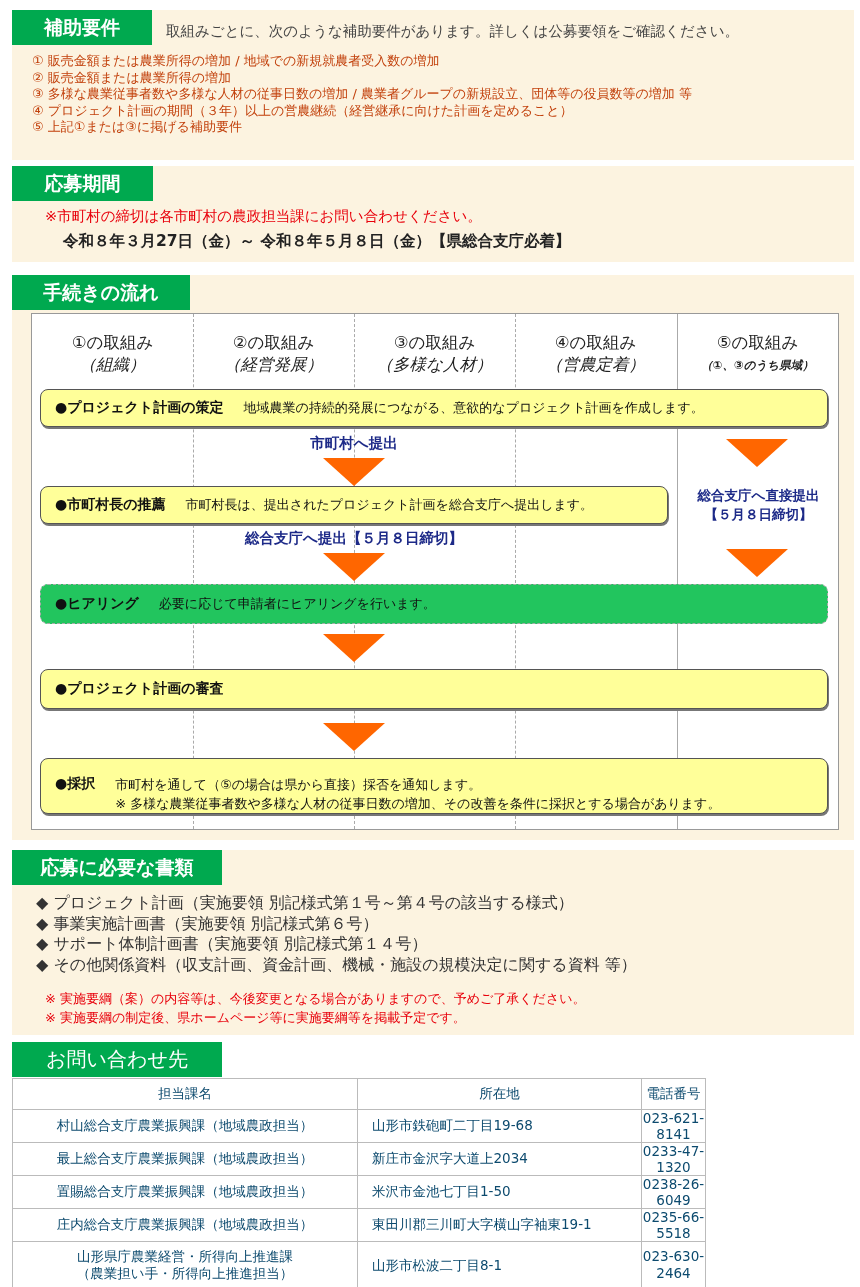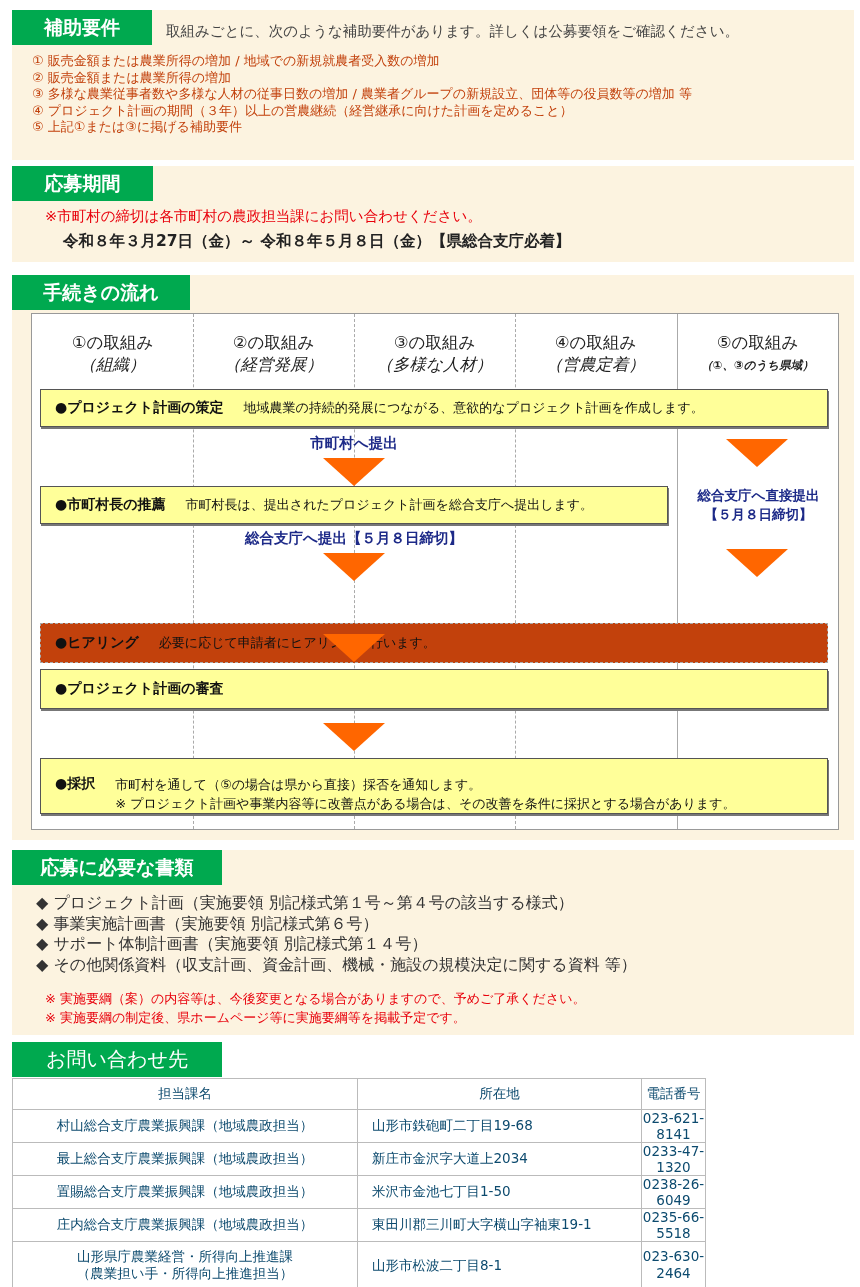--- a/index.html
+++ b/index.html
@@ -10,22 +10,22 @@
   .req-list { position: absolute; left: 32px; top: 53px; font-size: 13px; line-height: 16.5px; color: #c2410c; }
   .red { color: #e8000b; }
   .period-note { position: absolute; left: 45px; top: 207px; font-size: 14.5px; }
   .period-date { position: absolute; left: 63px; top: 231px; font-size: 15.5px; font-weight: bold; color: #222; }
   .flow { position: absolute; left: 31px; top: 313px; width: 808px; height: 517px; background: #fff; border: 1px solid #999; }
   .col-div { position: absolute; top: 0; height: 515px; border-left: 1px dashed #aaa; }
   .col-div.solid { border-left: 1px solid #aaa; }
   .col-head { position: absolute; top: 18px; width: 161px; text-align: center; font-size: 16.5px; line-height: 22px; color: #222; }
   .col-head .sub { font-size: 16.5px; font-style: italic; }
   .col-head .sub.small { font-size: 11.5px; font-weight: bold; }
-  .box { position: absolute; left: 8px; width: 788px; background: #ffff99; border: 1.5px solid #555; border-radius: 0; font-size: 13px; color: #111; padding-left: 14px; display: flex; align-items: center; box-shadow: 1px 2px 0 #777; }
-  .box.dashed { border: 1px dashed #aaa; background: #c2410c; box-shadow: none; margin-top: 39px; }
+  .box { position: absolute; left: 8px; width: 788px; background: #ffff99; border: 1.5px solid #555; border-radius: 8px; font-size: 13px; color: #111; padding-left: 14px; display: flex; align-items: center; box-shadow: 1px 2px 0 #777; }
+  .box.dashed { border: 1px dashed #aaa; background: #22c55e; box-shadow: none; }
   .box b { font-size: 14px; margin-right: 20px; }
   .arrow { position: absolute; width: 0; height: 0; border-left: 31px solid transparent; border-right: 31px solid transparent; border-top: 28px solid #ff6600; }
   .blue { position: absolute; color: #1d2a88; font-weight: bold; font-size: 14.5px; text-align: center; }
   .docs { position: absolute; left: 36px; top: 893px; font-size: 16px; line-height: 20.5px; color: #333; }
   .docs-note { position: absolute; left: 45px; top: 989px; font-size: 13px; line-height: 19px; }
   table { position: absolute; left: 12px; top: 1078px; width: 694px; border-collapse: collapse; font-size: 13.5px; color: #0c4a6e; }
   td, th { border: 1px solid #bbb; font-weight: normal; height: 31px; }
   th { text-align: center; }
   td.c { text-align: center; margin-left: 45px; }
   td.l { padding-left: 14px; }
@@ -113,21 +113,21 @@
   <div class="box" style="top:355px;height:40px;">
     <b>●プロジェクト計画の審査</b>
   </div>
 
   <div class="arrow" style="left:291px;top:409px;"></div>
 
   <div class="box" style="top:444px;height:56px;align-items:flex-start;padding-top:16px;">
     <b style="margin-right:20px;">●採択</b>
     <div style="line-height:19px;">
       <div>市町村を通して（⑤の場合は県から直接）採否を通知します。</div>
-      <div>※ プロジェクト計画や事業内容等に改善点がある場合は、その改善を条件に採択とする場合があります。</div>
+      <div>※ 多様な農業従事者数や多様な人材の従事日数の増加、その改善を条件に採択とする場合があります。</div>
     </div>
   </div>
 </div>
 
 <div class="section" style="top:850px;height:185px;"></div>
 <div class="tag" style="top:850px;width:210px;">応募に必要な書類</div>
 <div class="docs">
   <div>◆ プロジェクト計画（実施要領 別記様式第１号～第４号の該当する様式）</div>
   <div>◆ 事業実施計画書（実施要領 別記様式第６号）</div>
   <div>◆ サポート体制計画書（実施要領 別記様式第１４号）</div>

